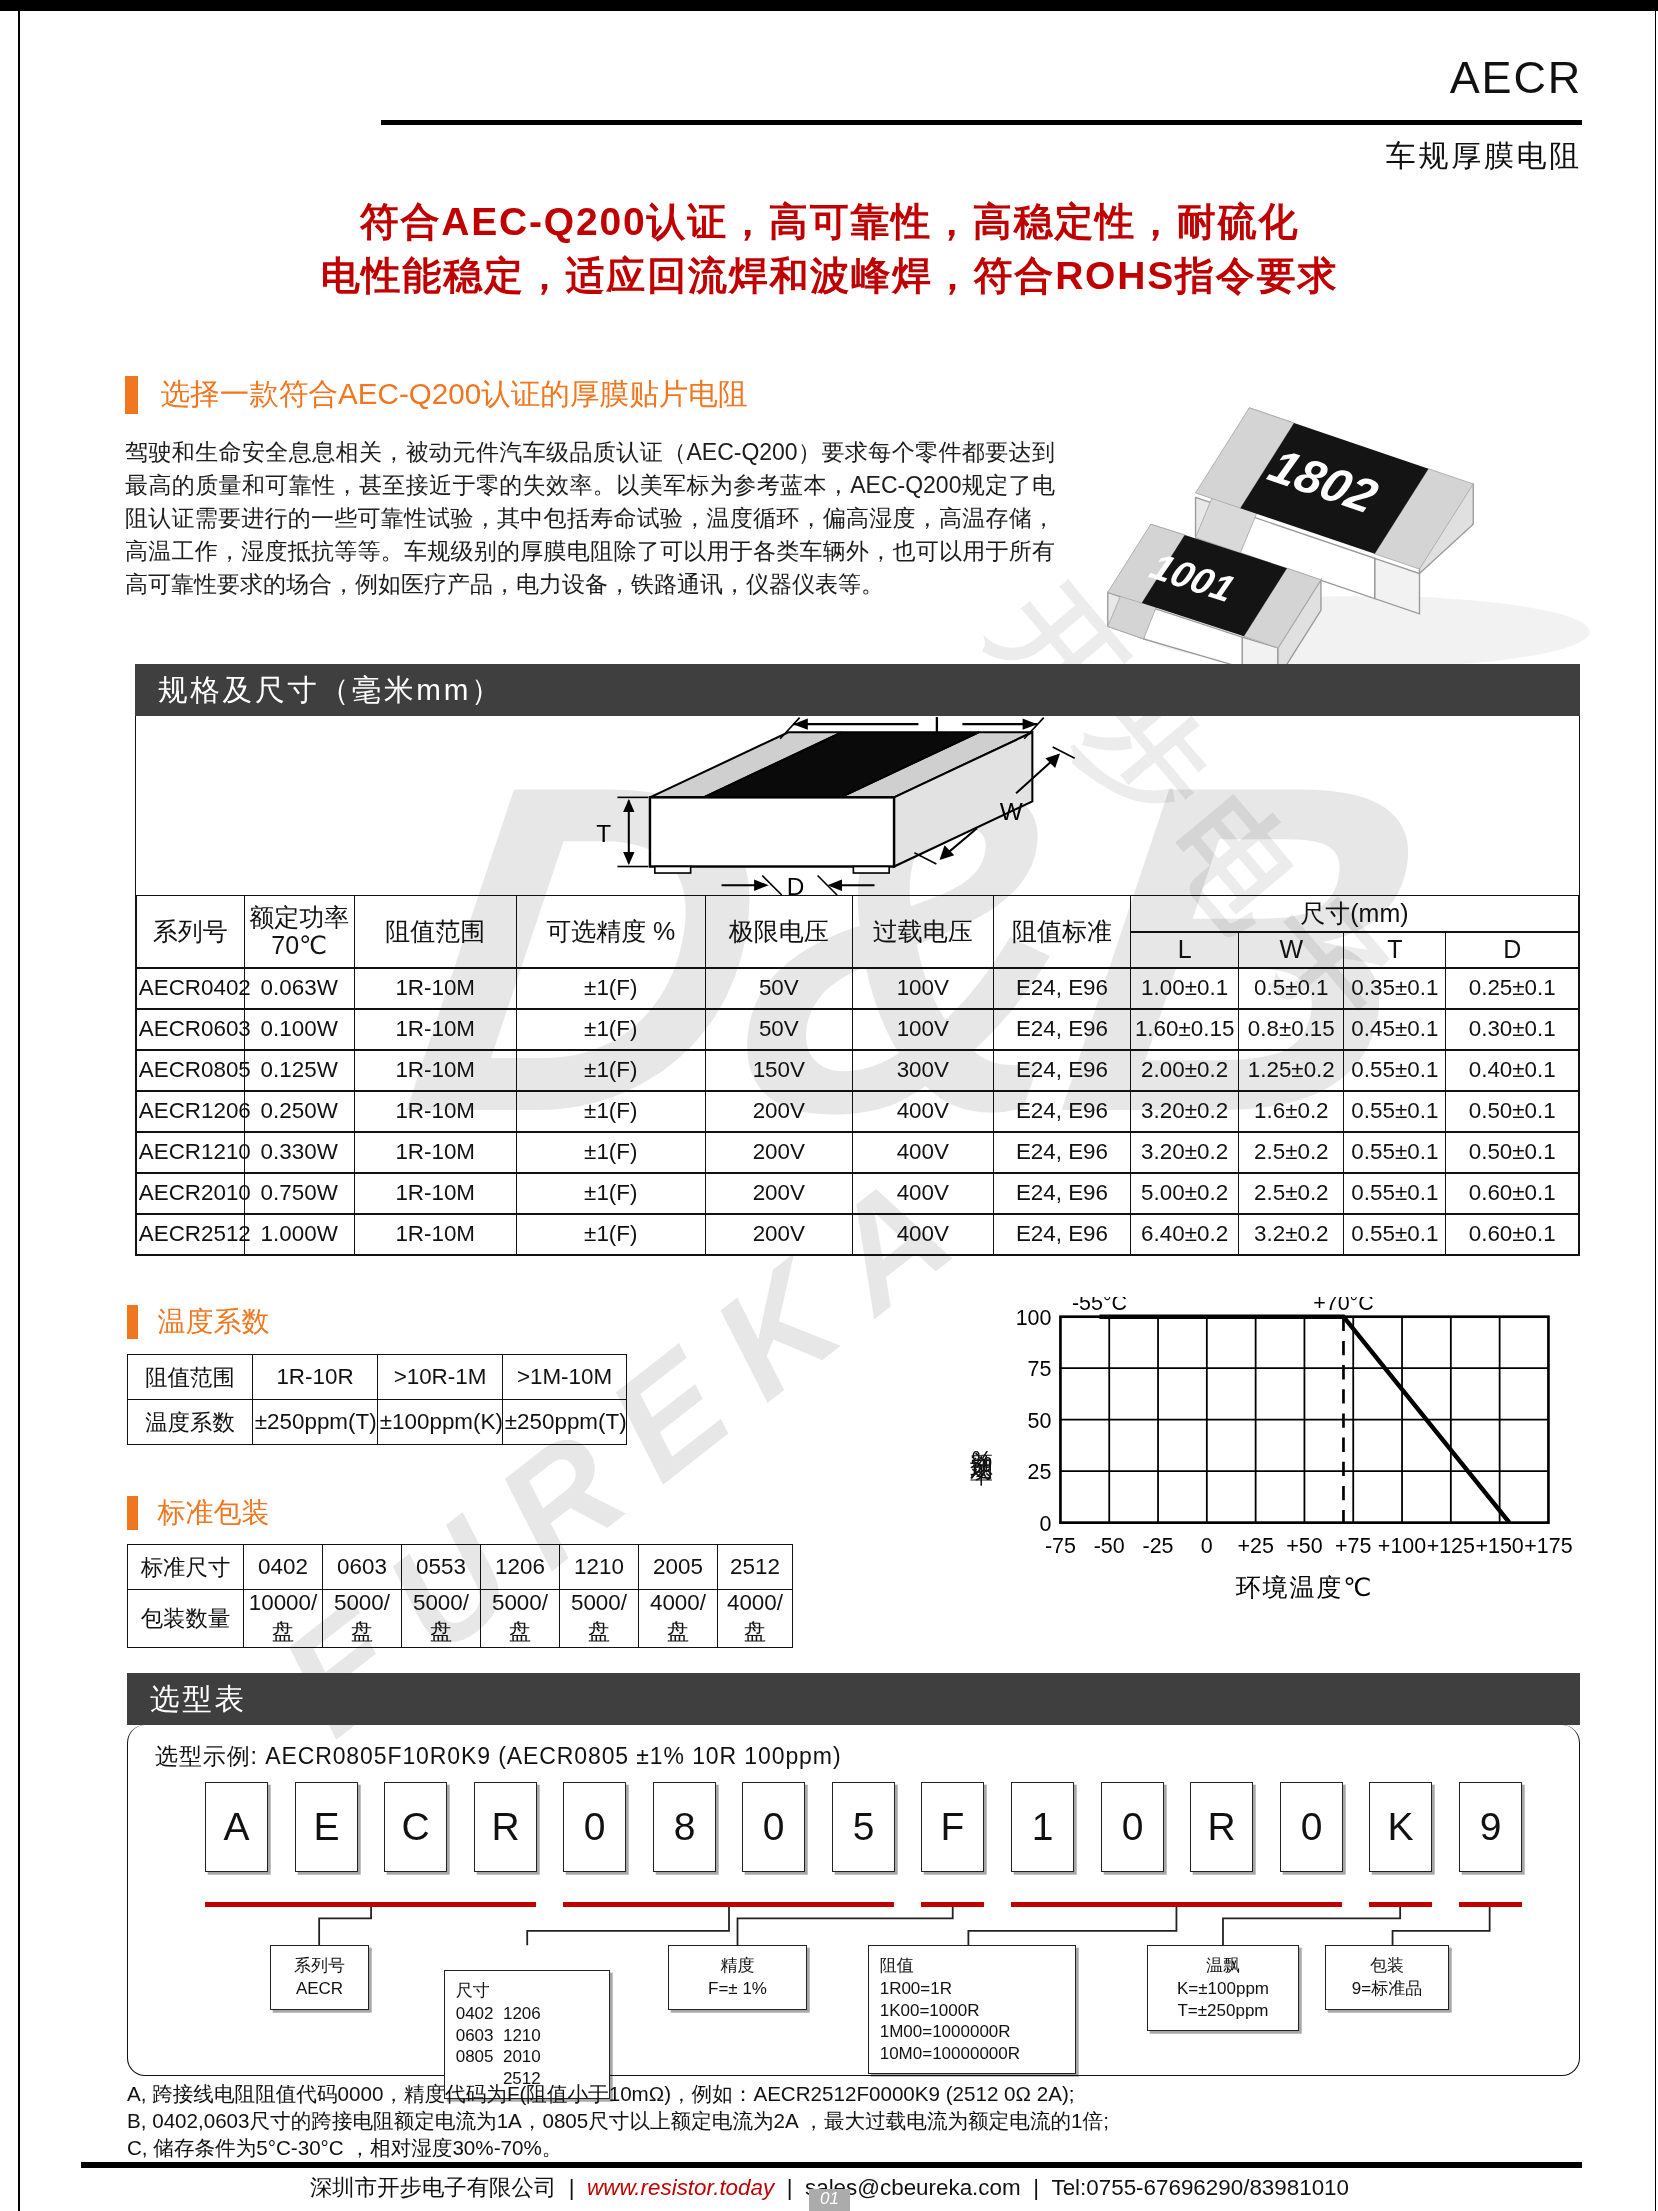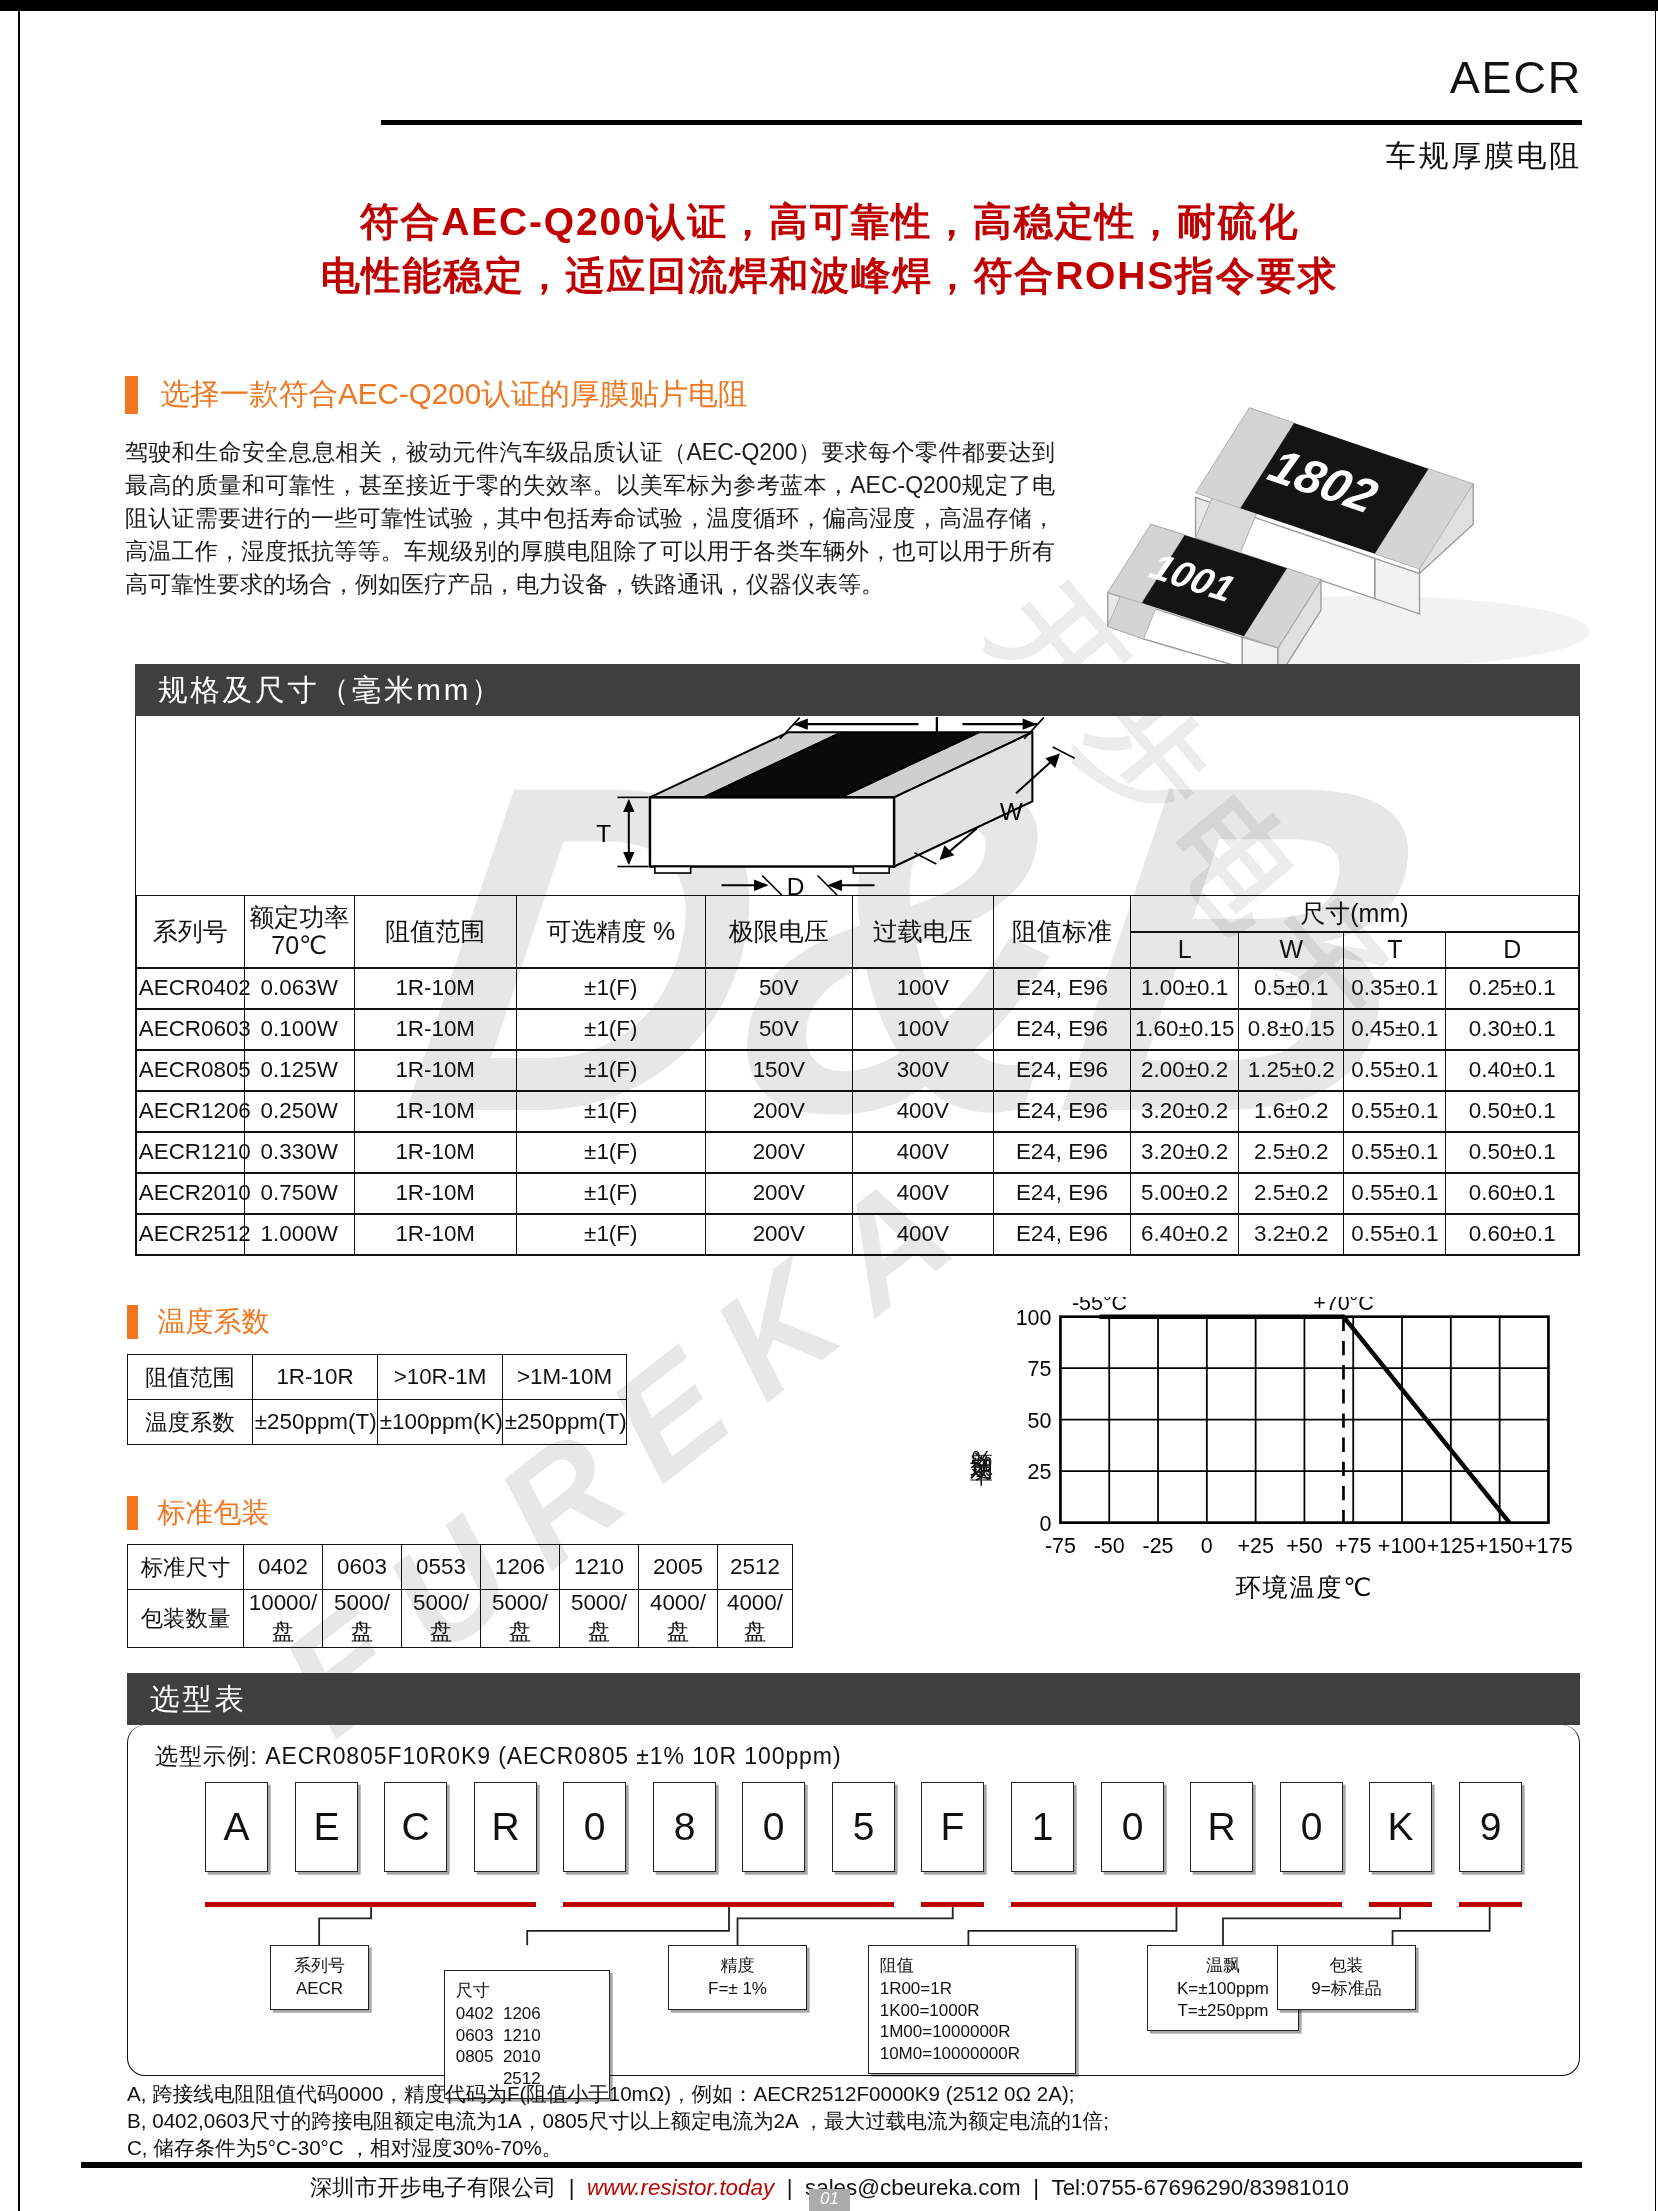--- a/index.html
+++ b/index.html
@@ -480,21 +480,21 @@
             <div class="g-line">1R00=1R</div>
             <div class="g-line">1K00=1000R</div>
             <div class="g-line">1M00=1000000R</div>
             <div class="g-line">10M0=10000000R</div>
           </div>
           <div class="gbox" style="left: 1019px; width: 152px;">
             <div class="g-title">温飘</div>
             <div class="g-line">K=±100ppm</div>
             <div class="g-line">T=±250ppm</div>
           </div>
-          <div class="gbox" style="left: 1149px; width: 139px;">
+          <div class="gbox" style="left: 1197px; width: 124px;">
             <div class="g-title">包装</div>
             <div class="g-line">9=标准品</div>
           </div>
         </div>
     <div class="redline" style="left: 77px; width: 331px;"></div>
         <div class="redline" style="left: 435px; width: 331px;"></div>
         <div class="redline" style="left: 793px; width: 63px;"></div>
         <div class="redline" style="left: 883px; width: 331px;"></div>
         <div class="redline" style="left: 1241px; width: 63px;"></div>
         <div class="redline" style="left: 1331px; width: 63px;"></div>

